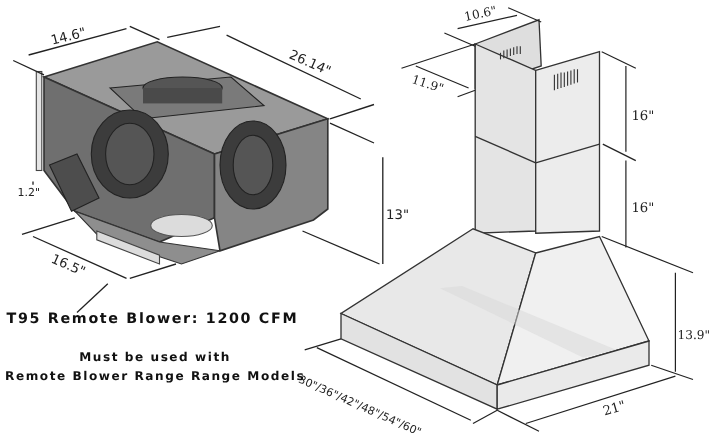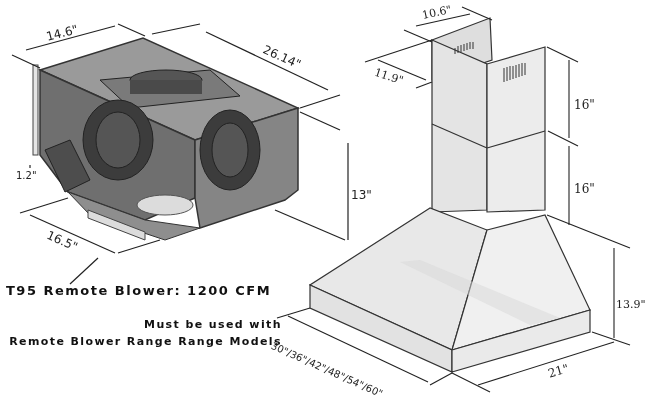--- a/index.html
+++ b/index.html
@@ -1,21 +1,21 @@
 <!DOCTYPE html>
 <html><head>
 <meta charset="utf-8">
 <style>
   html, body { margin:0; padding:0; background:#ffffff; }
   body { width:648px; height:400px; position:relative; overflow:hidden; font-family:"DejaVu Sans", sans-serif; }
   svg#dwg { position:absolute; left:0; top:0; }
   .dim { position:absolute; font-family:"DejaVu Serif", serif; font-size:12px; color:#222; white-space:nowrap; }
   .dim-sans { font-family:"DejaVu Sans", sans-serif; }
   .title { position:absolute; left:6px; top:283px; width:270px; text-align:left; font-family:"DejaVu Sans", sans-serif; font-weight:bold; font-size:13px; letter-spacing:1.5px; color:#111; }
-  .note { position:absolute; left:0px; width:282px; text-align:right; font-family:"DejaVu Sans", sans-serif; font-weight:bold; font-size:11px; letter-spacing:1.4px; color:#111; }
+  .note { position:absolute; left:0px; width:282px; text-align:center; font-family:"DejaVu Sans", sans-serif; font-weight:bold; font-size:11px; letter-spacing:1.4px; color:#111; }
 </style>
 </head>
 <body>
 
 <svg id="dwg" width="648" height="400" viewBox="0 0 648 400">
 
   <g>
 
     <polygon points="40,70 143,38 298,108 195,140" fill="#9a9a9a" stroke="#333" stroke-width="1.5"></polygon>
 

